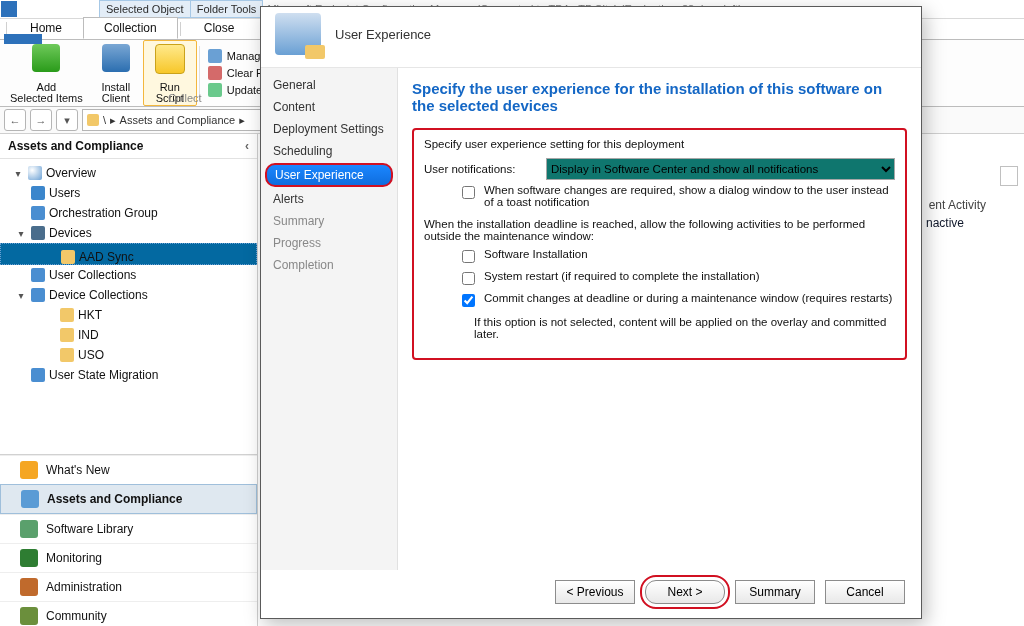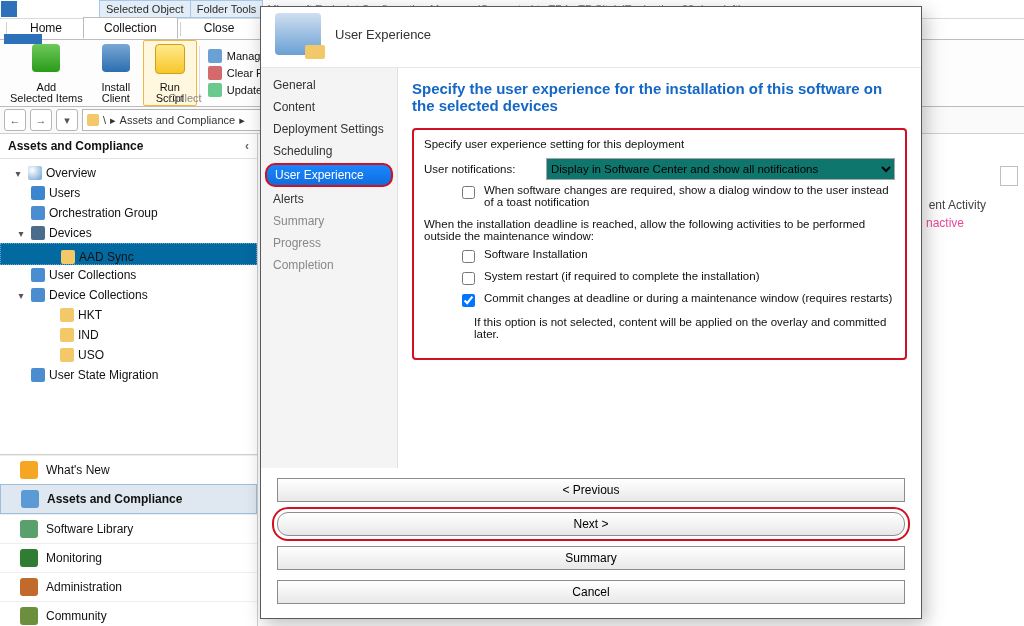--- a/index.html
+++ b/index.html
@@ -196,21 +196,21 @@
     position:absolute;
     top:64px;
     right:38px;
     color:#444;
     font-size:12px;
   }
   .main-bg .faded-label2 {
     position:absolute;
     top:82px;
     right:60px;
-    color:#ec4899;
+    color:#0f172a;
     font-size:12px;
   }
   .main-bg .searchbox {
     position:absolute;
     top:32px;
     right:6px;
     width:16px; height:18px;
     border:1px solid #c0c0c0;
     background:#fff;
   }
@@ -300,21 +300,20 @@
     border:1px solid #a7a7a7; background:#0f766e;
   }
   .dialog .cb-row { display:flex; align-items:flex-start; gap:6px; margin:4px 0 4px 34px; font-size:11.5px;}
   .dialog .cb-row input[type=checkbox]{ margin-top:2px; }
   .dialog .para { font-size:11.5px; margin:10px 0 6px; }
   .dialog .hint { font-size:11.5px; margin-left:50px; margin-top:6px; }
 
   .dialog .btn-row {
     display:flex; gap:10px; justify-content:flex-end;
     padding: 10px 16px 14px;
-    flex-direction: column;
   }
   .dialog .btn {
     min-width:80px; height:24px;
     border:1px solid #8c8c8c;
     background:linear-gradient(#fff,#e8e8e8);
     font-size:12px;
     cursor:pointer;
   }
   .dialog .btn.red-frame-btn {
     outline:2px solid #d11021;

